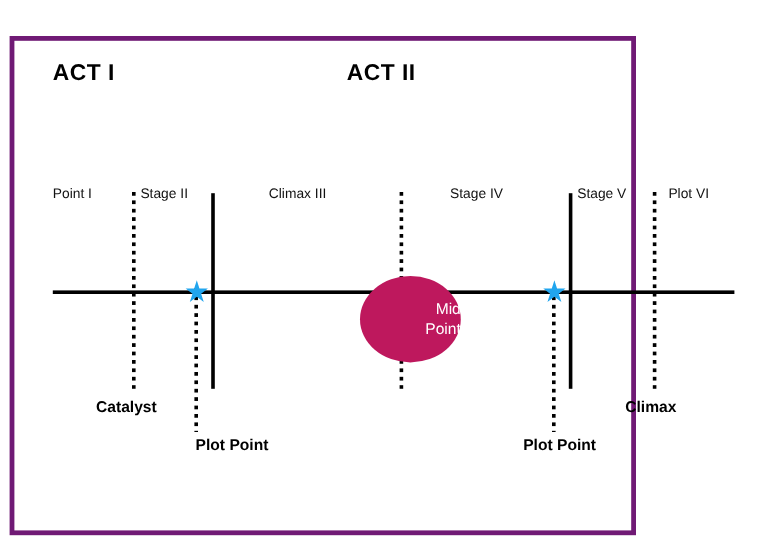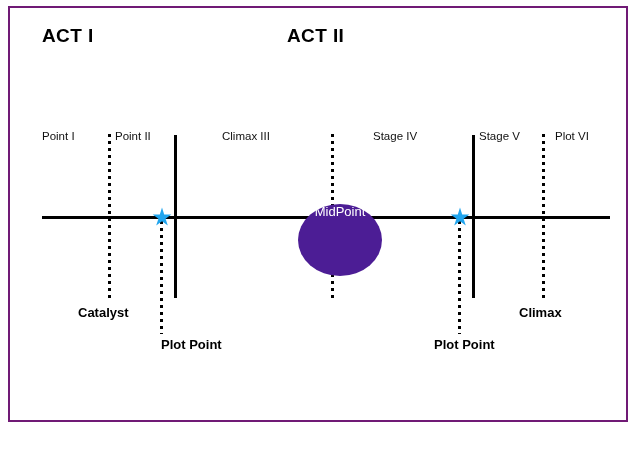--- a/index.html
+++ b/index.html
@@ -14,25 +14,25 @@
     background: #ffffff;
     overflow: hidden;
     font-family: "Liberation Sans", sans-serif;
     -webkit-font-smoothing: antialiased;
   }
 
   
   #frame {
     position: absolute;
     left: 8px;
-    top: 6px;
-    width: 620px;
+    top: 30px;
+    width: 522px;
     height: 416px;
     box-sizing: border-box;
-    border: 2px solid #701a75;
+    border: 4px solid #701a75;
     background: #ffffff;
   }
 
   
   .act-title {
     position: absolute;
     font-size: 19px;
     font-weight: bold;
     color: #000000;
     letter-spacing: 0.4px;
@@ -89,24 +89,24 @@
   }
 
   
   #midpoint-ellipse {
     position: absolute;
     left: 288px;
     top: 196px;
     width: 84px;
     height: 72px;
     border-radius: 50%;
-    background: #4c1d95;
+    background: #be185d;
     display: flex;
-    flex-direction: row;
-    align-items: flex-start;
+    flex-direction: column;
+    align-items: flex-end;
     justify-content: center;
     color: #ffffff;
     font-size: 13px;
     line-height: 1.25;
     text-align: center;
   }
   #midpoint-ellipse span { display: block; }
 
   
   .star-marker {
@@ -119,21 +119,21 @@
 </head>
 <body>
 
 <div id="screen">
   <div id="frame">
 
     <div class="act-title" style="left: 32px; top: 18px;">ACT I</div>
     <div class="act-title" style="left: 277px; top: 18px;">ACT II</div>
 
     <div class="stage-label" style="left: 32px; top: 123px;">Point I</div>
-    <div class="stage-label" style="left: 105px; top: 123px;">Point II</div>
+    <div class="stage-label" style="left: 105px; top: 123px;">Stage II</div>
     <div class="stage-label" style="left: 212px; top: 123px;">Climax III</div>
     <div class="stage-label" style="left: 363px; top: 123px;">Stage IV</div>
     <div class="stage-label" style="left: 469px; top: 123px;">Stage V</div>
     <div class="stage-label" style="left: 545px; top: 123px;">Plot VI</div>
 
     <div class="vline-dotted" style="left: 98px; top: 126px; height: 164px;"></div>
     <div class="vline-dotted" style="left: 150px; top: 206px; height: 120px;"></div>
     <div class="vline-solid" style="left: 164px; top: 127px; height: 163px;"></div>
     <div class="vline-dotted" style="left: 321px; top: 126px; height: 164px;"></div>
     <div class="vline-dotted" style="left: 448px; top: 206px; height: 120px;"></div>

